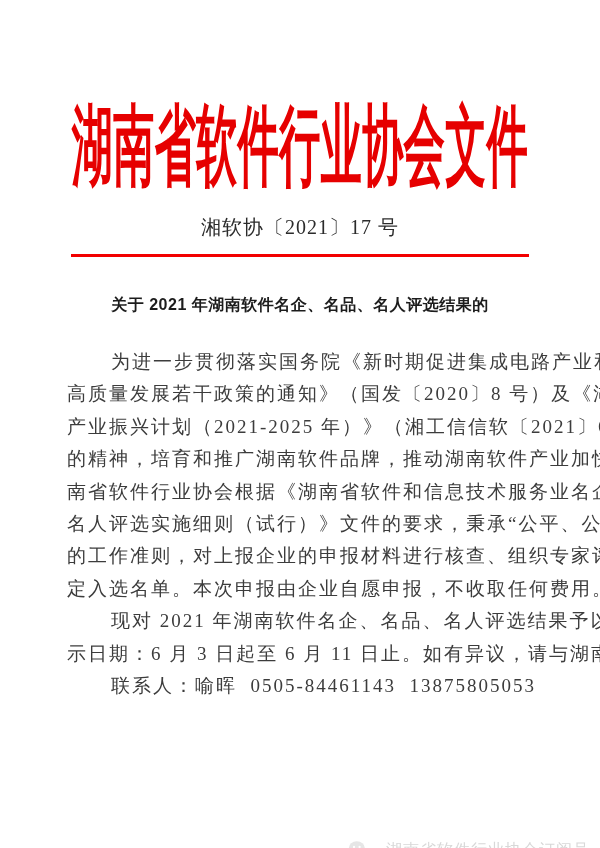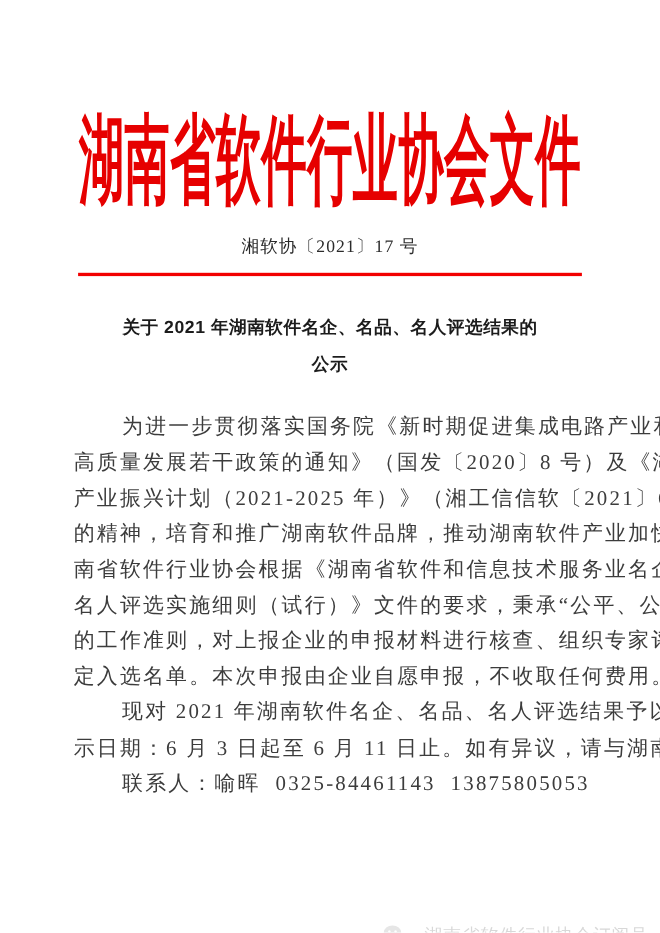--- a/index.html
+++ b/index.html
@@ -27,21 +27,21 @@
     line-height: 1;
     color: #e60000;
     letter-spacing: 0.5px;
     white-space: nowrap;
     transform: scaleY(2.15);
   }
   
   .doc-number {
     margin-top: 22px;
     text-align: center;
-    font-size: 16px;
+    font-size: 20px;
     color: #2b2b2b;
     letter-spacing: 1px;
     white-space: pre;
   }
   
   .red-rule {
     width: 458px;
     height: 3px;
     background: #f20000;
     margin: 13px auto 0;
@@ -95,21 +95,20 @@
   <div class="header-band">
     <div class="agency-title">湖南省软件行业协会文件</div>
   </div>
 
   <div class="doc-number">湘软协〔2021〕17 号</div>
 
   <div class="red-rule"></div>
 
   <div class="doc-title">
     <div>关于 2021 年湖南软件名企、名品、名人评选结果的</div>
-    <div>公示</div>
   </div>
 
   <div class="body-text">
 
     <div>
       <div class="bline indent">为进一步贯彻落实国务院《新时期促进集成电路产业和软件产业</div>
       <div class="bline">高质量发展若干政策的通知》（国发〔2020〕8 号）及《湖南省软件</div>
       <div class="bline">产业振兴计划（2021-2025 年）》（湘工信信软〔2021〕64 号）文件</div>
       <div class="bline">的精神，培育和推广湖南软件品牌，推动湖南软件产业加快振兴。湖</div>
       <div class="bline">南省软件行业协会根据《湖南省软件和信息技术服务业名企、名品、</div>
@@ -117,21 +116,21 @@
       <div class="bline">的工作准则，对上报企业的申报材料进行核查、组织专家评选后，确</div>
       <div class="bline">定入选名单。本次申报由企业自愿申报，不收取任何费用。</div>
     </div>
 
     <div>
       <div class="bline indent">现对 2021 年湖南软件名企、名品、名人评选结果予以公示，公</div>
       <div class="bline">示日期：6 月 3 日起至 6 月 11 日止。如有异议，请与湖南省软件行</div>
     </div>
 
     <div>
-      <div class="bline indent">联系人：喻晖  0325-84461143  13875805053</div>
+      <div class="bline indent">联系人：喻晖  0505-84461143  13875805053</div>
     </div>
 
   </div>
 
   <div class="watermark">
     <span>
       <svg width="24" height="21" viewBox="0 0 30 26">
         <ellipse cx="11" cy="10" rx="10" ry="8.5" fill="#e6e6e6"></ellipse>
         <path d="M4 16 L2.5 21 L8 18.2 Z" fill="#e6e6e6"></path>
         <circle cx="7.5" cy="8.5" r="1.4" fill="#ffffff"></circle>

